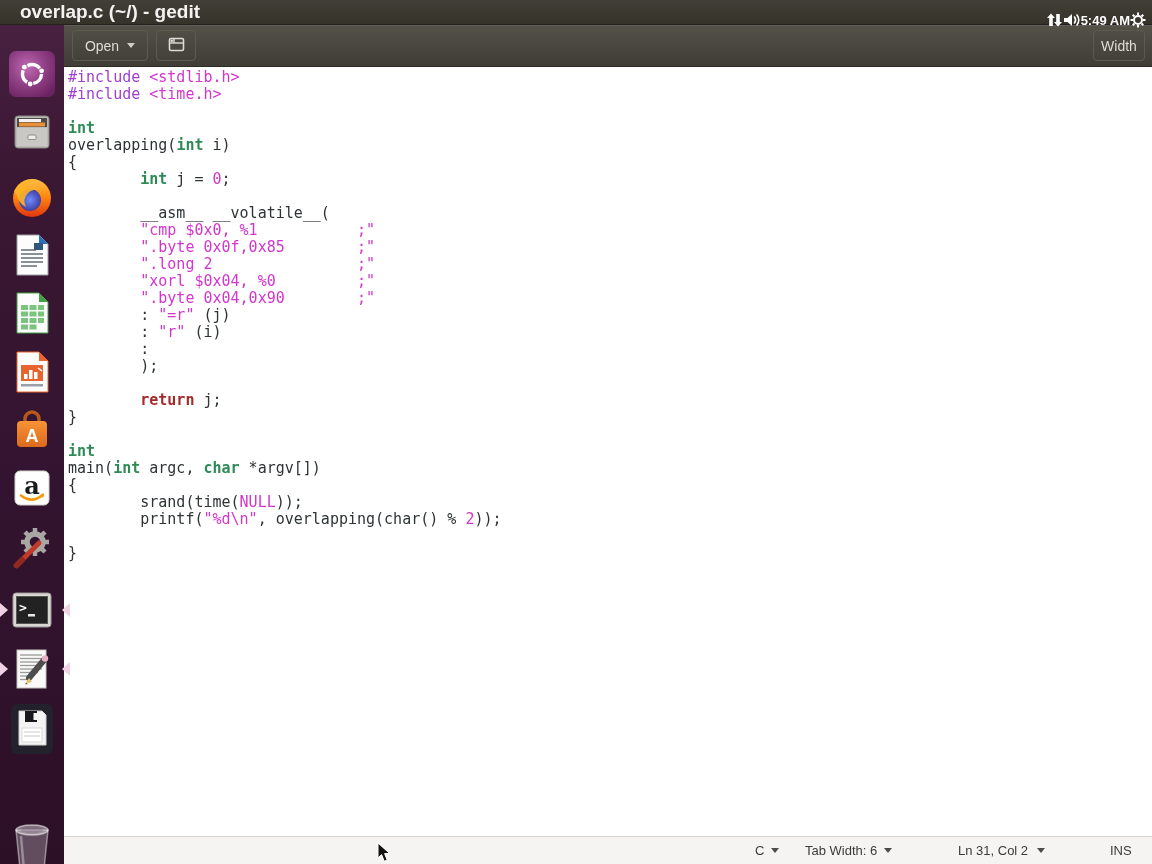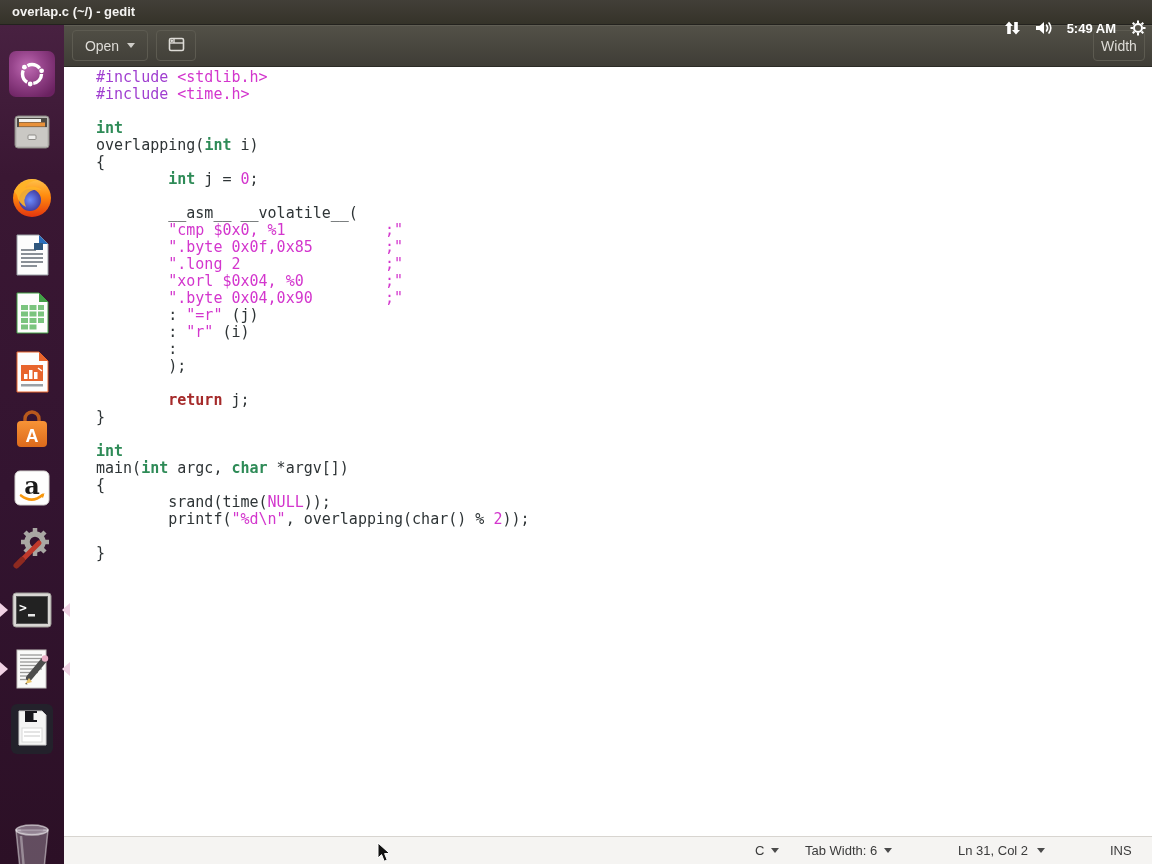--- a/index.html
+++ b/index.html
@@ -2,23 +2,23 @@
 <html style="--syn-keyword: #a52a2a; --syn-type: #2e8b57; --syn-preprocessor: #a03fd0; --syn-string: #d336cd; --syn-number: #d336cd; --syn-null: #d336cd; --syn-editor_background: #ffffff; --syn-panel_background: #3b3931; --syn-dock_background: #371732; --syn-statusbar_background: #f5f4f2;"><head>
 <meta charset="utf-8">
 <style>
   html,body{margin:0;padding:0;background:#222;}
   .screen{position:relative;width:1152px;height:864px;overflow:hidden;background:#fff;
           font-family:"Liberation Sans",sans-serif;}
 
   
   .top-panel{position:absolute;left:0;top:0;width:1152px;height:25px;z-index:6;
              background:linear-gradient(#423f38,#353329);border-bottom:1px solid #23221e;box-sizing:border-box;}
-  .window-title{position:absolute;left:12px;top:0;line-height:24px;color:#f4f3f1;
-                font-size:13px;font-weight:bold;}
-  .panel-right{position:absolute;right:6px;top:16px;height:24px;display:flex;align-items:center;gap:14px;}
+  .window-title{position:absolute;left:20px;top:0;line-height:24px;color:#f4f3f1;
+                font-size:19px;font-weight:bold;}
+  .panel-right{position:absolute;right:6px;top:8px;height:24px;display:flex;align-items:center;gap:0;}
   .panel-clock{color:#fff;font-size:13px;font-weight:bold;}
   .panel-ico{display:flex;align-items:center;}
 
   
   .dock{position:absolute;left:0;top:25px;width:64px;height:839px;z-index:5;overflow:visible;
         background:linear-gradient(180deg,#482141 0%,#3a1733 18%,#331430 55%,#2c1026 100%);}
   .dock-item{position:absolute;left:8px;width:48px;height:48px;}
   .dock-item svg{display:block;}
   .tri-left{position:absolute;left:-8px;top:50%;margin-top:-7px;width:0;height:0;
             border-top:7px solid transparent;border-bottom:7px solid transparent;border-left:8px solid #f0d2e4;}
@@ -37,21 +37,21 @@
   .btn-open{left:8px;width:76px;}
   .btn-newdoc{left:92px;width:40px;}
   .btn-save{right:7px;width:52px;}
   .caret-dn{width:0;height:0;border-left:4px solid transparent;border-right:4px solid transparent;
             border-top:5px solid #cfcdc8;display:inline-block;}
 
   
   .editor{position:absolute;left:0;top:42px;right:0;bottom:28px;background:#ffffff;overflow:hidden;}
   .code-lines{position:absolute;left:4px;top:2px;font-family:"DejaVu Sans Mono",monospace;
               font-size:15px;line-height:17px;color:#2e3436;}
-  .code-line{height:17px;white-space:pre;margin-left:28px;}
+  .code-line{height:17px;white-space:pre;}
   .tok-k{color:var(--syn-keyword,#a52a2a);font-weight:bold;}
   .tok-t{color:var(--syn-type,#2e8b57);font-weight:bold;}
   .tok-pre{color:var(--syn-preprocessor,#a03fd0);}
   .tok-s{color:var(--syn-string,#d336cd);}
   .tok-n{color:var(--syn-number,#d336cd);}
   .tok-c{color:var(--syn-null,#d336cd);}
 
   
   .statusbar{position:absolute;left:0;right:0;bottom:0;height:28px;background:#f5f4f2;
              border-top:1px solid #d8d5d0;box-sizing:border-box;color:#3b3b3b;font-size:13px;}

